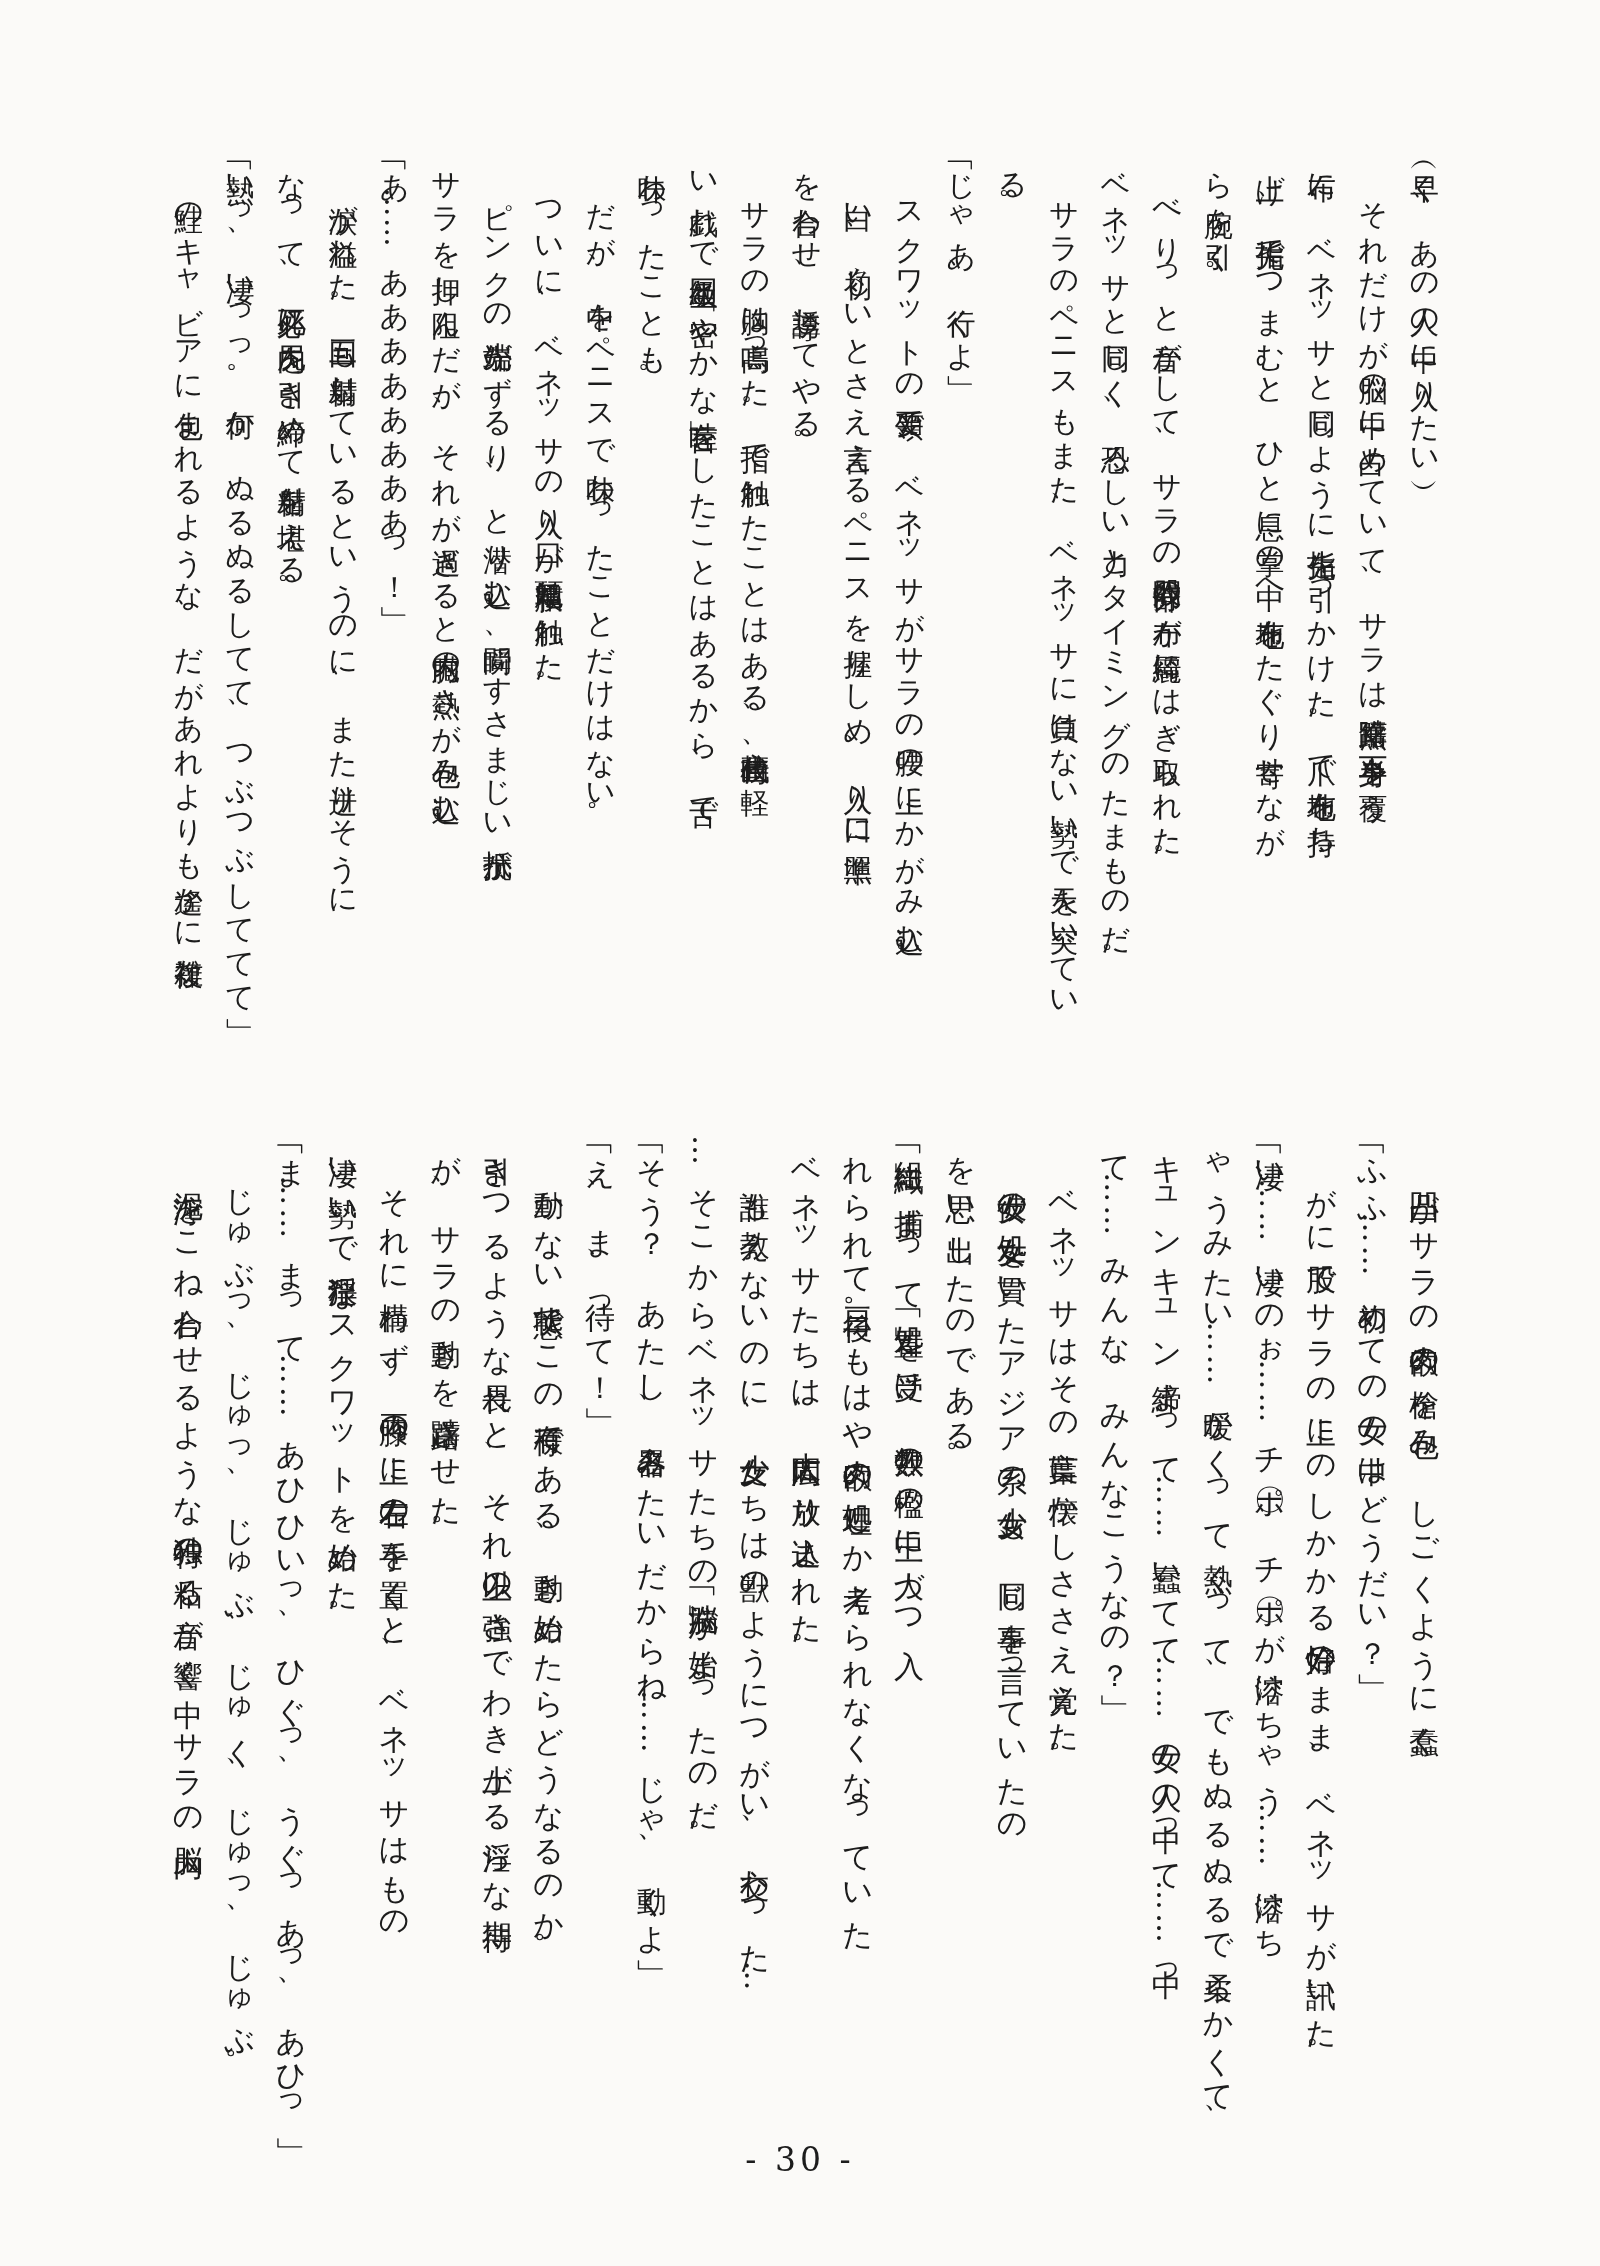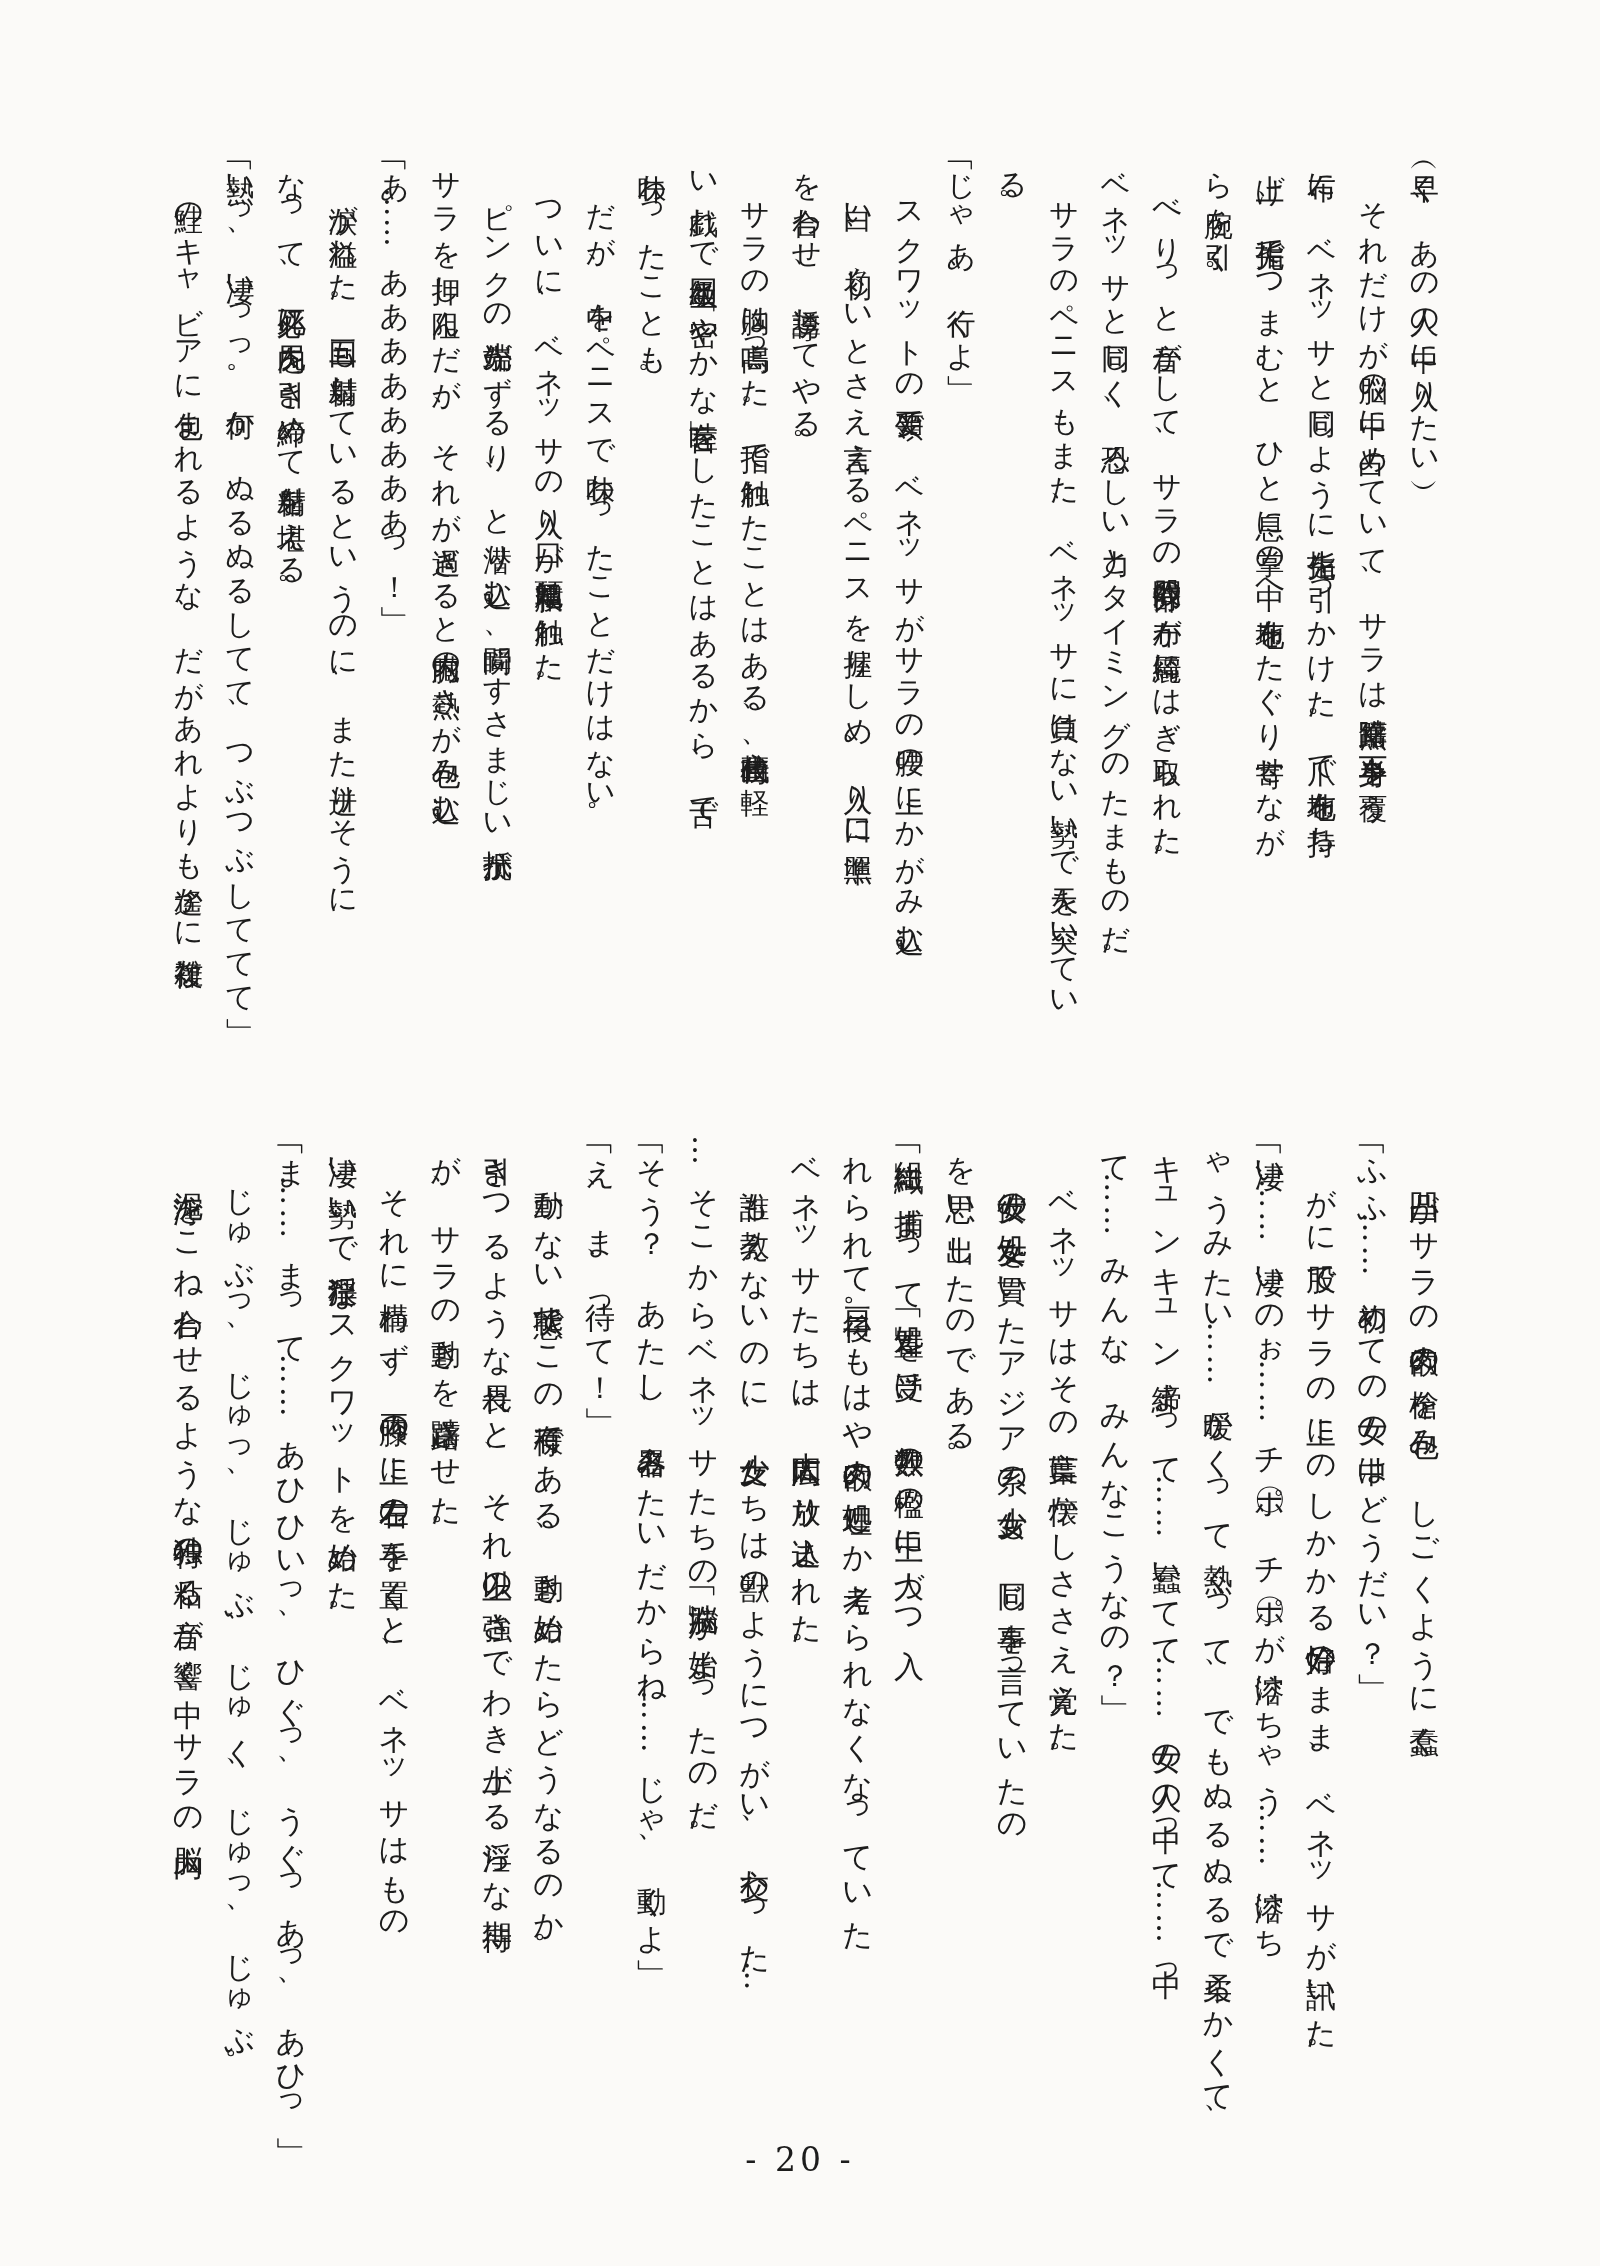--- a/index.html
+++ b/index.html
@@ -103,14 +103,14 @@
       <p class="tcol">「え、ま、待って！」</p>
       <p class="tcol">　動かない状態でこの有様である、動き始めたらどうなるのか。</p>
       <p class="tcol">引きつるような畏れと、それ以上の強さでわき上がる淫らな期待</p>
       <p class="tcol">が、サラの動きを躊躇させた。</p>
       <p class="tcol">　それに構わず、両膝の上に左右の手を置くと、ベネッサはもの</p>
       <p class="tcol">凄い勢いで淫猥なスクワットを始めた。</p>
       <p class="tcol">「ま……まって……あひひいっ、ひぐっ、うぐっあっ、あひっ」</p>
       <p class="tcol">　じゅぶっ、じゅっ、じゅぶ、じゅく、じゅっ、じゅぶ。</p>
       <p class="tcol">　泥濘をこね合わせるような独特の粘る音が響く中、サラの脳内</p>
     </div>
-  <div class="page-number">- 20 -</div>
+  <div class="page-number">- 30 -</div>
 </div>
 
 </body></html>

